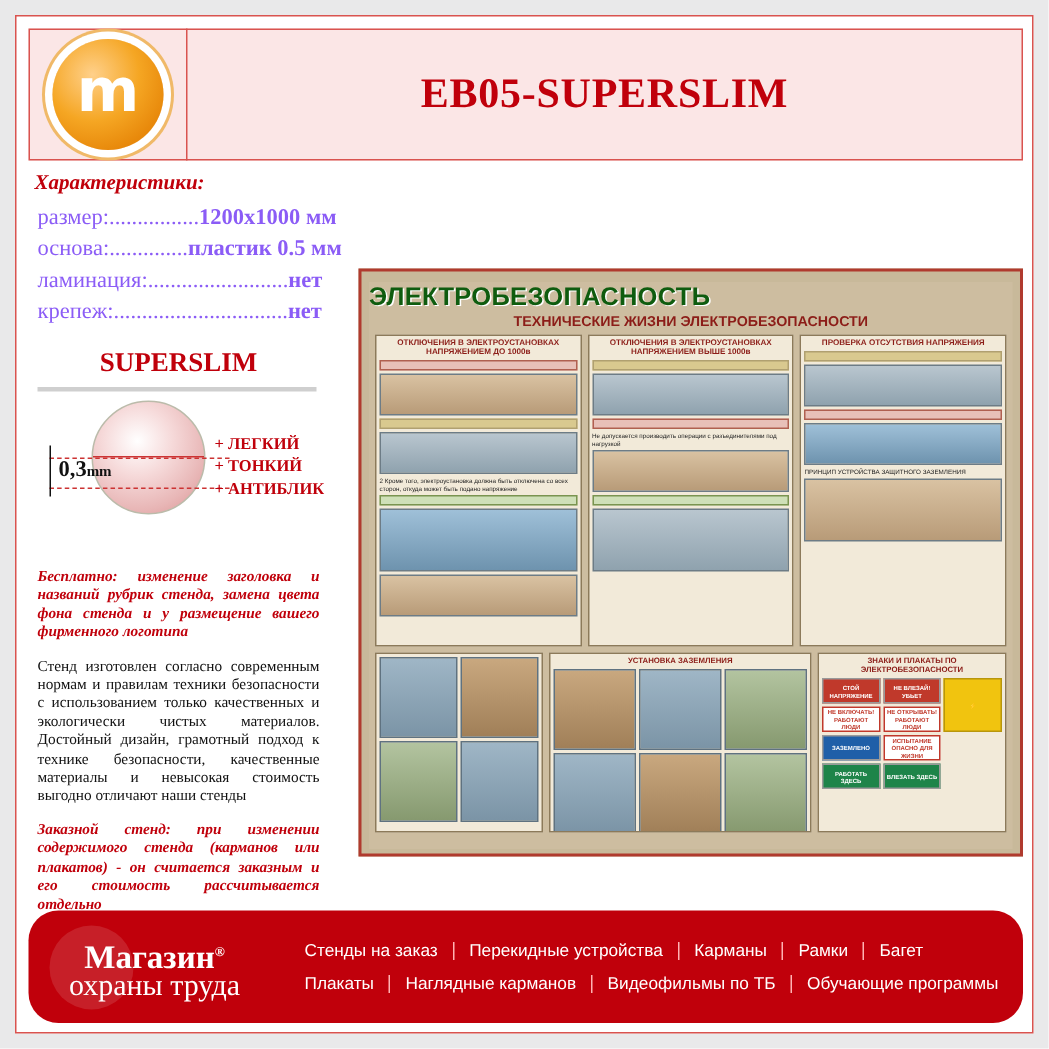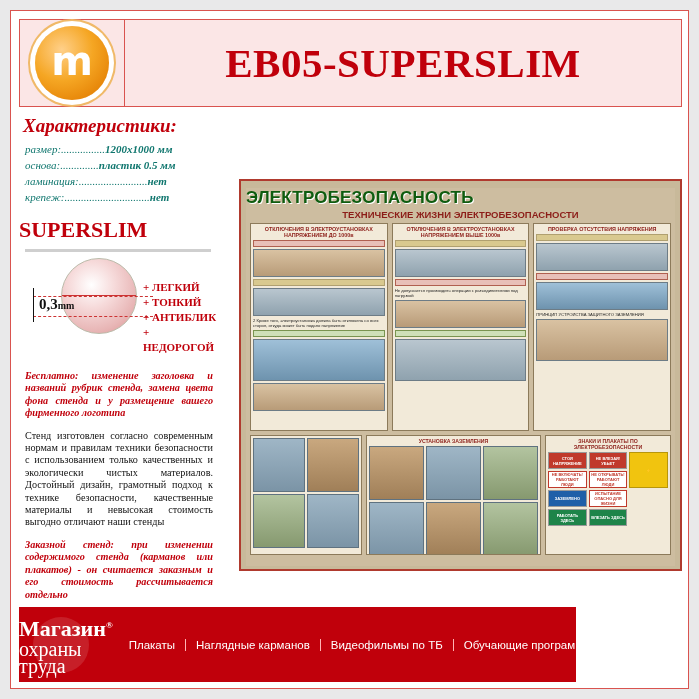--- a/index.html
+++ b/index.html
@@ -38,42 +38,42 @@
     font-family:"DejaVu Sans", sans-serif;
     margin-top:-4px;
   }
   .title-sep{
     width:1px;height:88px;background:#d9534f;
   }
   .header-title{
     flex:1;
     text-align:center;
     color:#c0000b;
-    font-size:41px;
+    font-size:28px;
     font-weight:bold;
     letter-spacing:0.5px;
     font-family:"Liberation Serif", serif;
   }
   
   .left-col{
     position:absolute;left:8px;top:104px;width:200px;
   }
   .charact-title{
-    color:#c0000b;font-size:19px;font-weight:bold;font-style:italic;
+    color:#c0000b;font-size:14px;font-weight:bold;font-style:italic;
     margin:0 0 6px 4px;
     font-family:"Liberation Serif", serif;
   }
   .spec-row{
-    font-size:11px;font-style:italic;color:#0f766e;
+    font-size:15px;color:#8b5cf6;
     margin:0 0 4px 6px;white-space:nowrap;
     font-family:"Liberation Serif", serif;
   }
   .spec-row .val{font-weight:bold;}
   .superslim{
-    text-align:left;color:#c0000b;font-size:22px;font-weight:bold;
+    text-align:center;color:#c0000b;font-size:18px;font-weight:bold;
     margin:14px 0 6px 0;
     font-family:"Liberation Serif", serif;
   }
   .thick-rule{
     width:186px;height:3px;background:#cfcfcf;margin:0 auto 8px 6px;
   }
   
   .diagram{
     position:relative;width:196px;height:100px;margin-left:4px;
   }
@@ -172,24 +172,25 @@
   }
   .sign.red{background:#c0392b;}
   .sign.white{background:#ffffff;color:#c0392b;border-color:#c0392b;}
   .sign.blue{background:#1f5fa8;}
   .sign.green{background:#1e8449;}
   .sign.yellow{background:#f1c40f;color:#111;border-color:#b8960b;}
   .sign-cols{display:flex;gap:2px;}
   .sign-cols > div{flex:1;}
   
   .footer{
-    position:absolute;left:8px;top:596px;width:557px;height:75px;
+    position:absolute;left:8px;top:596px;width:663px;height:75px;
     background:#c0000b;
     display:flex;align-items:center;
     box-sizing:border-box;
+    border-radius:20px;
   }
   .shop-logo{
     width:168px;height:75px;display:flex;flex-direction:column;
     align-items:center;justify-content:center;color:#ffffff;
     font-family:"Liberation Serif", serif;
   }
   .shop-logo .l1{font-size:22px;font-weight:bold;line-height:22px;}
   .shop-logo .l2{font-size:20px;line-height:17px;font-family:Liberation Serif, serif;}
   .shop-logo .l1 sup{font-size:9px;vertical-align:super;}
   .links{
@@ -243,21 +244,20 @@
       <div class="dash-line"></div>
       <div class="dash-line2"></div>
       <div class="arrow-v"></div>
       <div class="mm-label">
         <span>0,3</span><small>mm</small>
       </div>
       <div class="feature-list">
         <div>+ ЛЕГКИЙ</div>
         <div>+ ТОНКИЙ</div>
         <div>+ АНТИБЛИК</div>
-        <div>+ НЕДОРОГОЙ</div>
       </div>
     </div>
 
     <div class="body-text red">
       <span class="lead">Бесплатно:</span><span> изменение заголовка и названий рубрик стенда, замена цвета фона стенда и у размещение вашего фирменного логотипа</span>
     </div>
     <div class="body-text">Стенд изготовлен согласно современным нормам и правилам техники безопасности с использованием только качественных и экологически чистых материалов. Достойный дизайн, грамотный подход к технике безопасности, качественные материалы и невысокая стоимость выгодно отличают наши стенды</div>
     <div class="body-text red">
       <span class="lead">Заказной стенд:</span><span> при изменении содержимого стенда (карманов или плакатов) - он считается заказным и его стоимость рассчитывается отдельно</span>
     </div>
@@ -352,20 +352,31 @@
 
   <div class="footer">
     <div class="shop-logo">
       <div class="l1">
         <span>Магазин</span><sup>®</sup>
       </div>
       <div class="l2">охраны труда</div>
     </div>
     <div class="links">
       <div class="links-row">
+        <a href="#">Стенды на заказ</a>
+        <span class="bar"></span>
+        <a href="#">Перекидные устройства</a>
+        <span class="bar"></span>
+        <a href="#">Карманы</a>
+        <span class="bar"></span>
+        <a href="#">Рамки</a>
+        <span class="bar"></span>
+        <a href="#">Багет</a>
+      </div>
+      <div class="links-row">
         <a href="#">Плакаты</a>
         <span class="bar"></span>
         <a href="#">Наглядные карманов</a>
         <span class="bar"></span>
         <a href="#">Видеофильмы по ТБ</a>
         <span class="bar"></span>
         <a href="#">Обучающие программы</a>
       </div>
     </div>
   </div>

